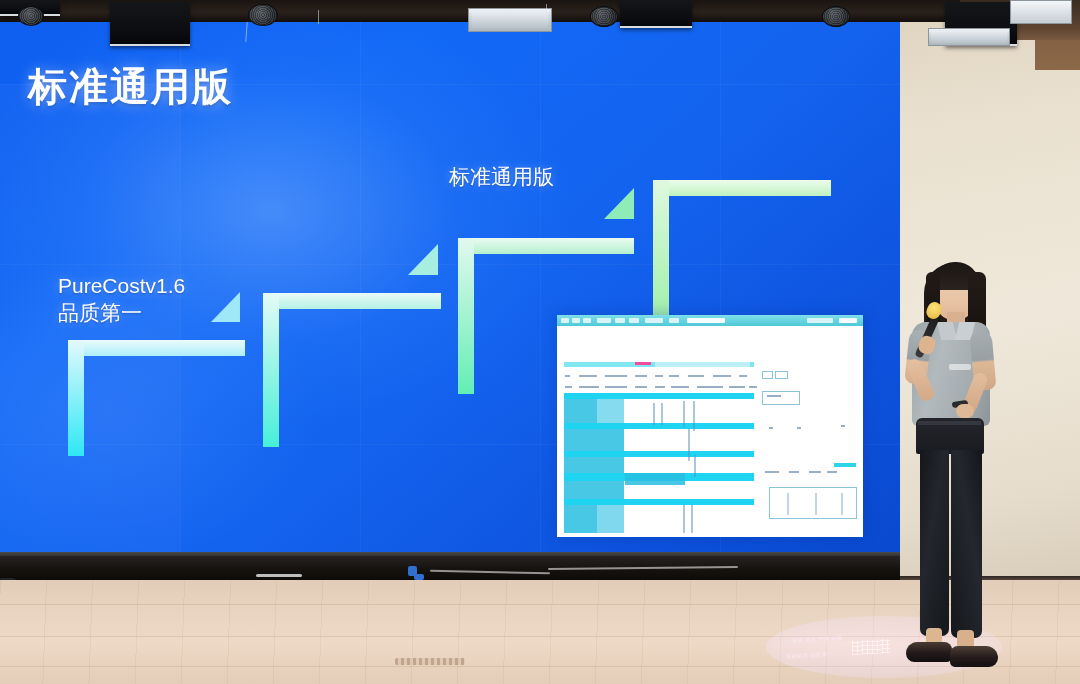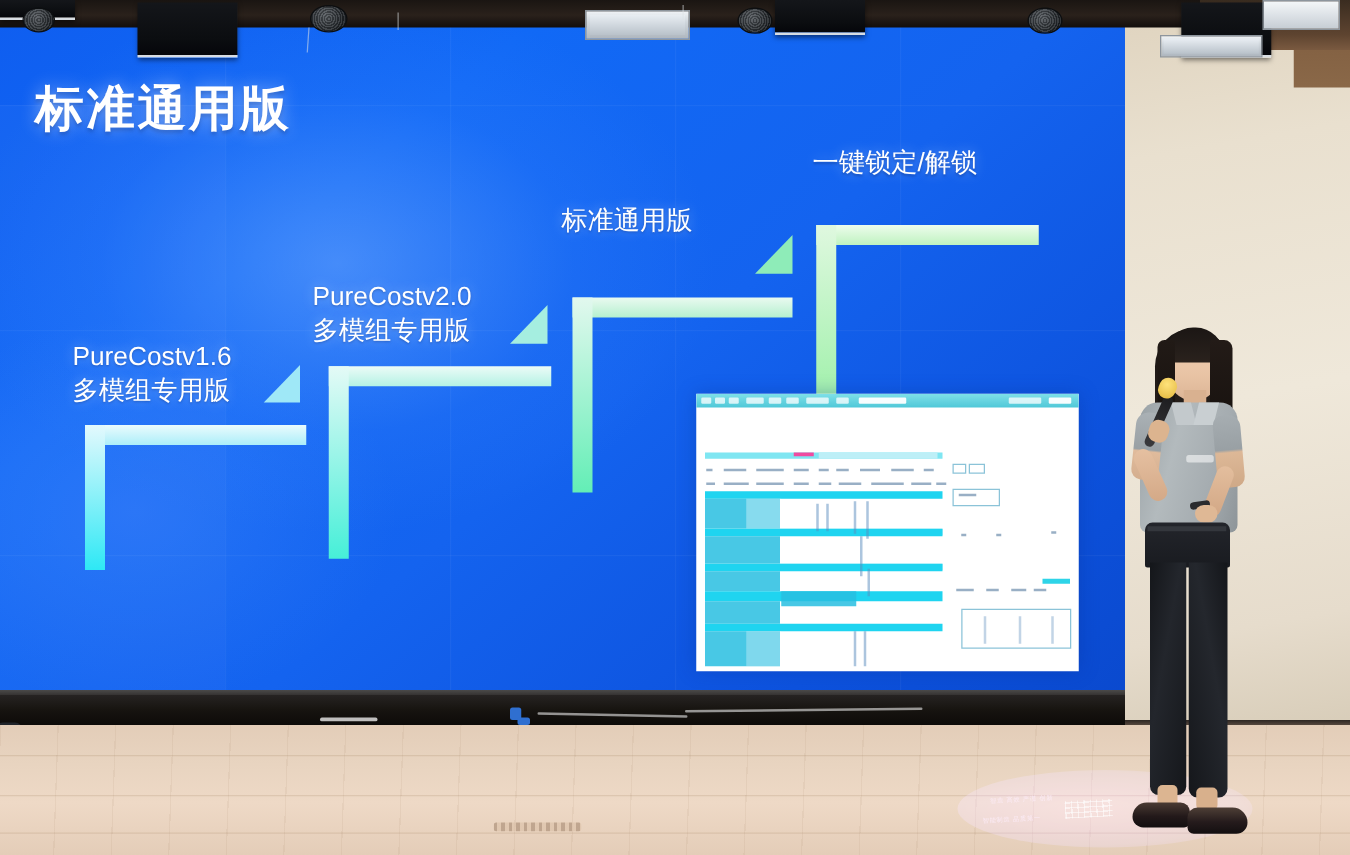--- a/index.html
+++ b/index.html
@@ -453,51 +453,46 @@
     <div class="led-seam led-seam-v" style="left:360px;"></div>
     <div class="led-seam led-seam-v" style="left:540px;"></div>
     <div class="led-seam led-seam-v" style="left:720px;"></div>
     <div class="led-seam led-seam-h" style="top:72px;"></div>
     <div class="led-seam led-seam-h" style="top:252px;"></div>
     <div class="led-seam led-seam-h" style="top:432px;"></div>
 
     <div class="slide-title">标准通用版</div>
 
     <div class="step-label" style="left:650px; top:106px;">
-      <span>一键锁定/解锁</span>
     </div>
     <div class="bracket-h" style="left:653px; top:168px; width:178px;
       background:linear-gradient(180deg,#edfcec,#bff2c0);"></div>
     <div class="bracket-v" style="left:653px; top:168px; height:148px;
       background:linear-gradient(180deg,#dff8df,#9df0a8);"></div>
 
     <div class="step-label" style="left:449px; top:152px;">
       <span class="l2">标准通用版</span>
     </div>
     <div class="arrow-tri" style="left:604px; top:176px;
       border-left:30px solid transparent; border-bottom:31px solid #8eecb8;"></div>
     <div class="bracket-h" style="left:458px; top:226px; width:176px;
       background:linear-gradient(180deg,#eafaf0,#b5f0cf);"></div>
     <div class="bracket-v" style="left:458px; top:226px; height:156px;
       background:linear-gradient(180deg,#e2f8ee,#63eeb6);"></div>
 
-    <div class="step-label" style="left:250px; top:213px;">
-      <span>PureCostv2.0</span>
-      <span class="l2">多模组专用版</span>
-    </div>
     <div class="arrow-tri" style="left:408px; top:232px;
       border-left:30px solid transparent; border-bottom:31px solid #a5eee0;"></div>
     <div class="bracket-h" style="left:263px; top:281px; width:178px;
       background:linear-gradient(180deg,#ecfbf7,#b4f2e4);"></div>
     <div class="bracket-v" style="left:263px; top:281px; height:154px;
       background:linear-gradient(180deg,#e4faf6,#46efd8);"></div>
 
     <div class="step-label" style="left:58px; top:261px;">
       <span>PureCostv1.6</span>
-      <span class="l2">多模组专用版</span>
+      <span class="l2">品质第一</span>
     </div>
     <div class="arrow-tri" style="left:211px; top:280px;
       border-left:29px solid transparent; border-bottom:30px solid #9fe8f7;"></div>
     <div class="bracket-h" style="left:68px; top:328px; width:177px;
       background:linear-gradient(180deg,#eafbfd,#aceef9);"></div>
     <div class="bracket-v" style="left:68px; top:328px; height:116px;
       background:linear-gradient(180deg,#e3f9fd,#2ee8f5);"></div>
 
     <div class="sheet-shot" style="left:557px; top:303px;">
       <div class="sheet-titlebar"></div>

